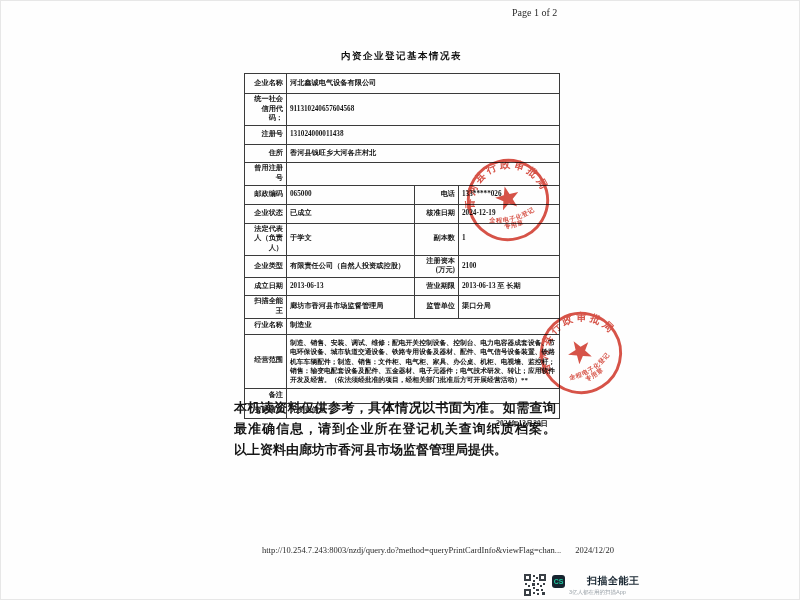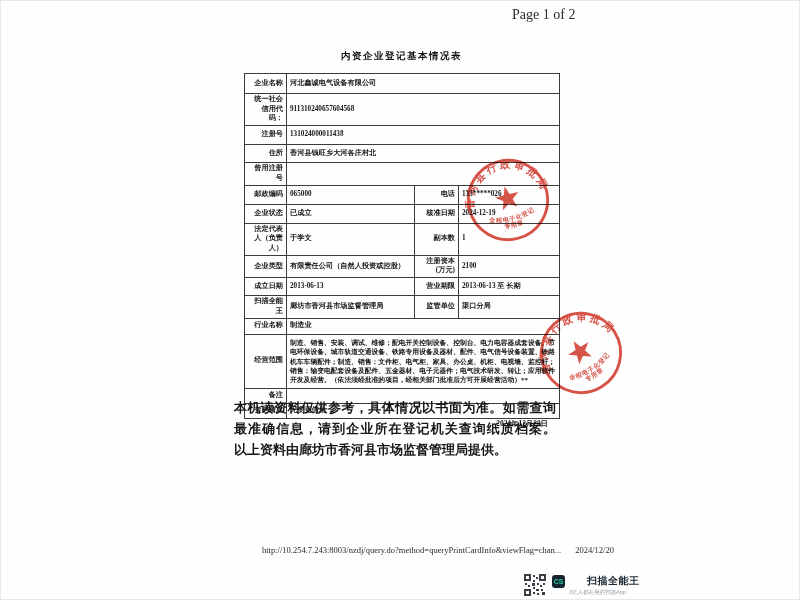--- a/index.html
+++ b/index.html
@@ -6,21 +6,21 @@
   body{
     width:800px;height:600px;position:relative;overflow:hidden;
     background:#ffffff;color:#1c1c1c;
     font-family:"Liberation Serif","DejaVu Serif",serif;
   }
   .scan-page{
     position:absolute;inset:0;background:#fefefe;
     border:1px solid #e7e7e7;box-sizing:border-box;
   }
   .page-indicator{
-    position:absolute;left:511px;top:6px;font-size:14px;color:#2a2a2a;
+    position:absolute;left:511px;top:6px;font-size:10px;color:#2a2a2a;
   }
   .doc-title{
     position:absolute;left:243px;top:49px;width:315px;text-align:center;
     font-size:9.5px;font-weight:bold;letter-spacing:1.5px;color:#111;
   }
   table.reg{
     position:absolute;left:243px;top:72px;width:315px;
     border-collapse:collapse;table-layout:fixed;
     font-size:7.2px;color:#151515;
   }

